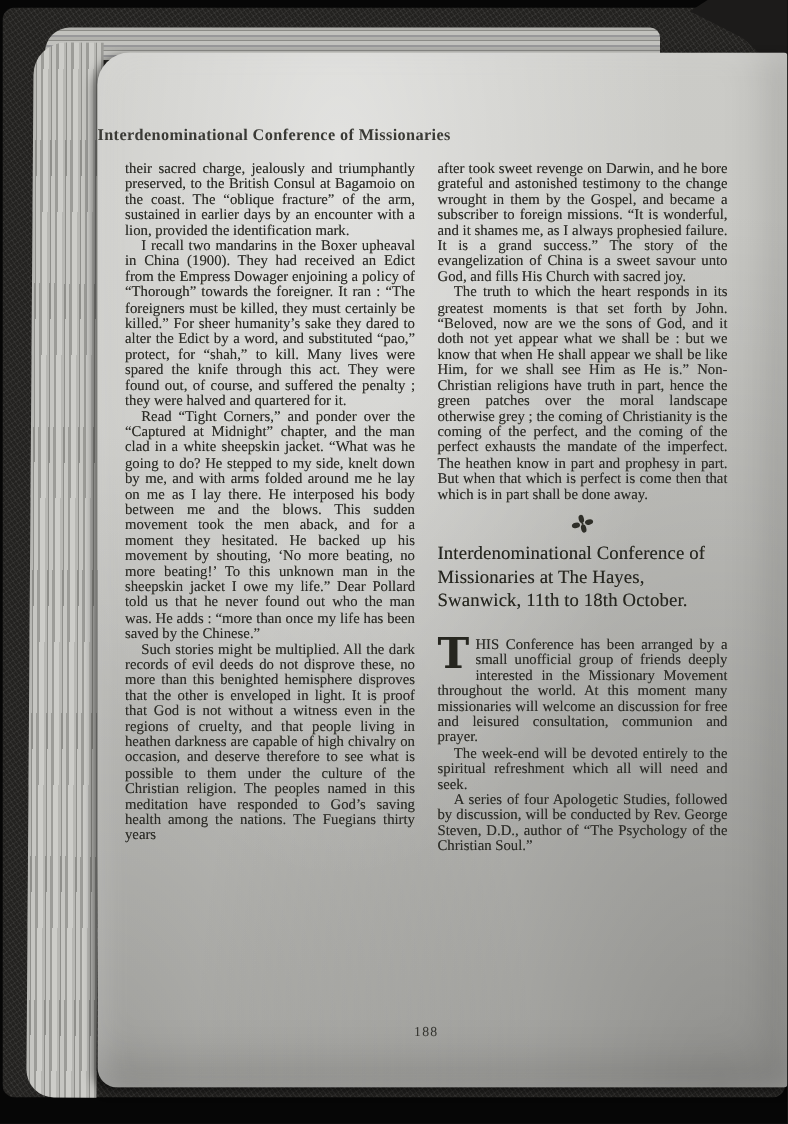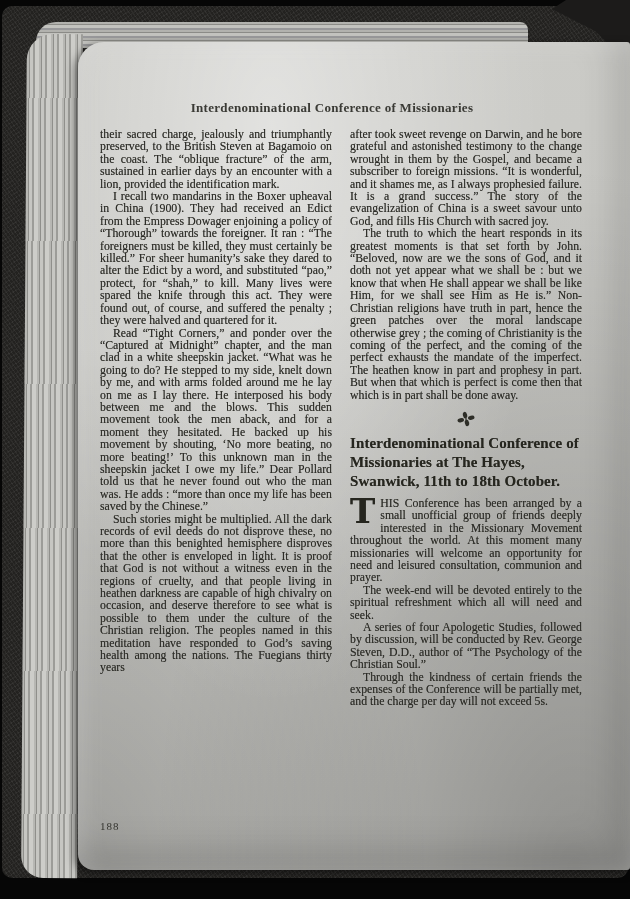--- a/index.html
+++ b/index.html
@@ -44,73 +44,72 @@
     background:
       radial-gradient(ellipse at 35% 10%, rgba(255,255,255,0.45), transparent 55%),
       radial-gradient(ellipse at 90% 100%, rgba(0,0,0,0.25), transparent 60%),
       radial-gradient(ellipse at 0% 100%, rgba(0,0,0,0.18), transparent 45%),
       linear-gradient(#cbcbc7,#c1c1bd);
     box-shadow:-3px 3px 8px rgba(0,0,0,0.5), inset 6px 4px 22px rgba(255,255,255,0.22), inset -14px -18px 38px rgba(0,0,0,0.16);
     color:#2b2b26;
   }
   .running-head{
     position:absolute;top:58px;left:0;width:508px;
-    text-align:center;
     font-size:13px;font-weight:bold;letter-spacing:0.3px;
     color:#3a3a35;
   }
   .text-area{
     position:absolute;top:86px;left:22px;width:482px;height:696px;
     display:flex;gap:18px;overflow:hidden;
   }
   .col{
     width:232px;
     font-size:11.8px;line-height:12.4px;
     text-align:justify;
     color:#2c2c27;
     text-shadow:0 0 0.5px rgba(44,44,39,0.55);
   }
   .col p{margin:0;text-indent:13px;}
   .col p.noindent{text-indent:0;}
   .ornament{
     text-align:center;margin:10px 0 4px;line-height:0;
   }
   .article-heading{
-    margin:7px 0 6px;
-    font-size:15px;line-height:19px;font-weight:bold;
+    margin:7px 0 18px;
+    font-size:15px;line-height:19px;font-weight:normal;
     color:#26261f;letter-spacing:0.1px;text-align:left;text-indent:0;
   }
   .dropcap-para{margin:0;text-indent:0 !important;}
   .dropcap{
     float:left;
     font-family:"DejaVu Serif", serif;
     font-size:34px;line-height:26px;
     font-weight:bold;color:#26261f;
     padding:1px 5px 0 0;
   }
   .page-number{
     position:absolute;top:778px;left:22px;width:482px;
-    text-align:left;font-size:11px;letter-spacing:1px;color:#33332e;
+    text-align:center;font-size:11px;letter-spacing:1px;color:#33332e;
   }
 </style>
 </head>
 <body>
 
 <div class="scene">
   <div class="cover"></div>
   <div class="stack-top"></div>
   <div class="stack-left"></div>
   <div class="cover-corner"></div>
 
   <div class="page">
     <div class="running-head">Interdenominational Conference of Missionaries</div>
 
     <div class="text-area">
       <div class="col">
-          <p class="noindent">their sacred charge, jealously and triumphantly preserved, to the British Steven at Bagamoio on the coast.  The “oblique fracture” of the arm, sustained in earlier days by an encounter with a lion, provided the identification mark.</p>
+          <p class="noindent">their sacred charge, jealously and triumphantly preserved, to the British Consul at Bagamoio on the coast.  The “oblique fracture” of the arm, sustained in earlier days by an encounter with a lion, provided the identification mark.</p>
           <p>I recall two mandarins in the Boxer upheaval in China (1900).  They had received an Edict from the Empress Dowager enjoining a policy of “Thorough” towards the foreigner.  It ran : “The foreigners must be killed, they must certainly be killed.”  For sheer humanity’s sake they dared to alter the Edict by a word, and substituted “pao,” protect, for “shah,” to kill.  Many lives were spared the knife through this act.  They were found out, of course, and suffered the penalty ; they were halved and quartered for it.</p>
           <p>Read “Tight Corners,” and ponder over the “Captured at Midnight” chapter, and the man clad in a white sheepskin jacket.  “What was he going to do?  He stepped to my side, knelt down by me, and with arms folded around me he lay on me as I lay there.  He interposed his body between me and the blows.  This sudden movement took the men aback, and for a moment they hesitated.  He backed up his movement by shouting, ‘No more beating, no more beating!’  To this unknown man in the sheepskin jacket I owe my life.”  Dear Pollard told us that he never found out who the man was.  He adds : “more than once my life has been saved by the Chinese.”</p>
           <p>Such stories might be multiplied.  All the dark records of evil deeds do not disprove these, no more than this benighted hemisphere disproves that the other is enveloped in light.  It is proof that God is not without a witness even in the regions of cruelty, and that people living in heathen darkness are capable of high chivalry on occasion, and deserve therefore to see what is possible to them under the culture of the Christian religion.  The peoples named in this meditation have responded to God’s saving health among the nations.  The Fuegians thirty years</p>
         </div>
 
       <div class="col">
         <div>
             <p class="noindent">after took sweet revenge on Darwin, and he bore grateful and astonished testimony to the change wrought in them by the Gospel, and became a subscriber to foreign missions.  “It is wonderful, and it shames me, as I always prophesied failure.  It is a grand success.”  The story of the evangelization of China is a sweet savour unto God, and fills His Church with sacred joy.</p>
             <p>The truth to which the heart responds in its greatest moments is that set forth by John.  “Beloved, now are we the sons of God, and it doth not yet appear what we shall be : but we know that when He shall appear we shall be like Him, for we shall see Him as He is.”  Non-Christian religions have truth in part, hence the green patches over the moral landscape otherwise grey ; the coming of Christianity is the coming of the perfect, and the coming of the perfect exhausts the mandate of the imperfect.  The heathen know in part and prophesy in part.  But when that which is perfect is come then that which is in part shall be done away.</p>
           </div>
@@ -122,25 +121,24 @@
               <ellipse cx="11" cy="12" rx="2.1" ry="3.3"></ellipse>
               <ellipse cx="5.6" cy="8" rx="3.3" ry="2.1"></ellipse>
               <ellipse cx="16.4" cy="8" rx="3.3" ry="2.1"></ellipse>
               <rect x="10.3" y="7.2" width="1.4" height="1.6"></rect>
             </g>
           </svg>
         </div>
 
         <h2 class="article-heading">Interdenominational Conference of Missionaries at The Hayes, Swanwick, 11th to 18th October.</h2>
 
-        <p class="dropcap-para"><span class="dropcap">T</span><span>HIS Conference has been arranged by a small unofficial group of friends deeply interested in the Missionary Movement throughout the world.  At this moment many missionaries will welcome an opportunity for need and leisured consultation, communion and prayer.</span></p>
+        <p class="dropcap-para"><span class="dropcap">T</span><span>HIS Conference has been arranged by a small unofficial group of friends deeply interested in the Missionary Movement throughout the world.  At this moment many missionaries will welcome an discussion for free and leisured consultation, communion and prayer.</span></p>
 
         <div>
             <p>The week-end will be devoted entirely to the spiritual refreshment which all will need and seek.</p>
             <p>A series of four Apologetic Studies, followed by discussion, will be conducted by Rev. George Steven, D.D., author of “The Psychology of the Christian Soul.”</p>
-            <p>Through the kindness of certain friends the expenses of the Conference will be partially met, and the charge per day will not exceed 5s.</p>
           </div>
       </div>
     </div>
 
     <div class="page-number">188</div>
   </div>
 </div>
 
 </body></html>

